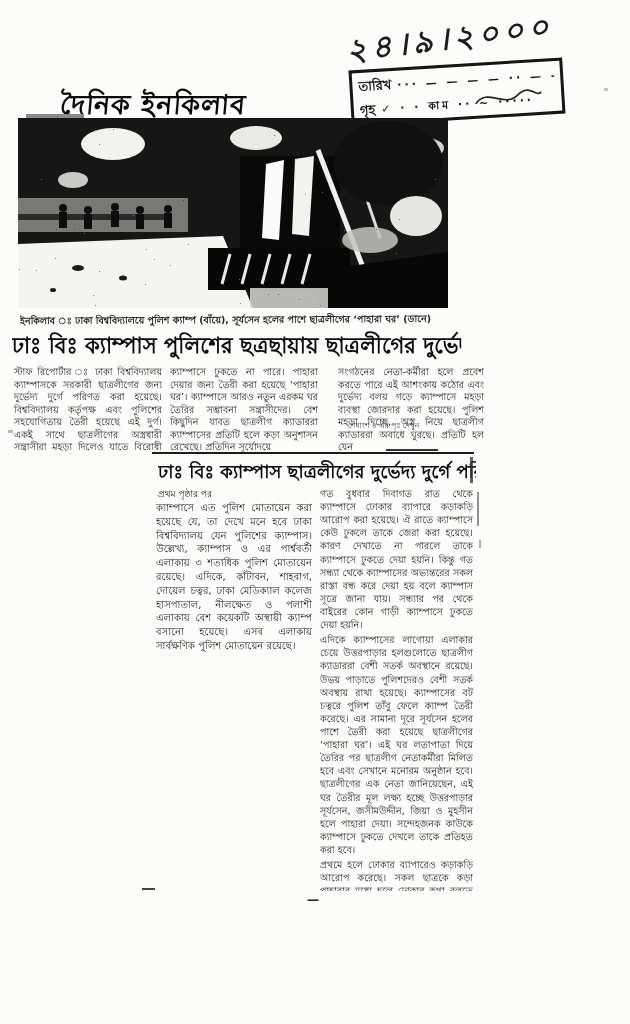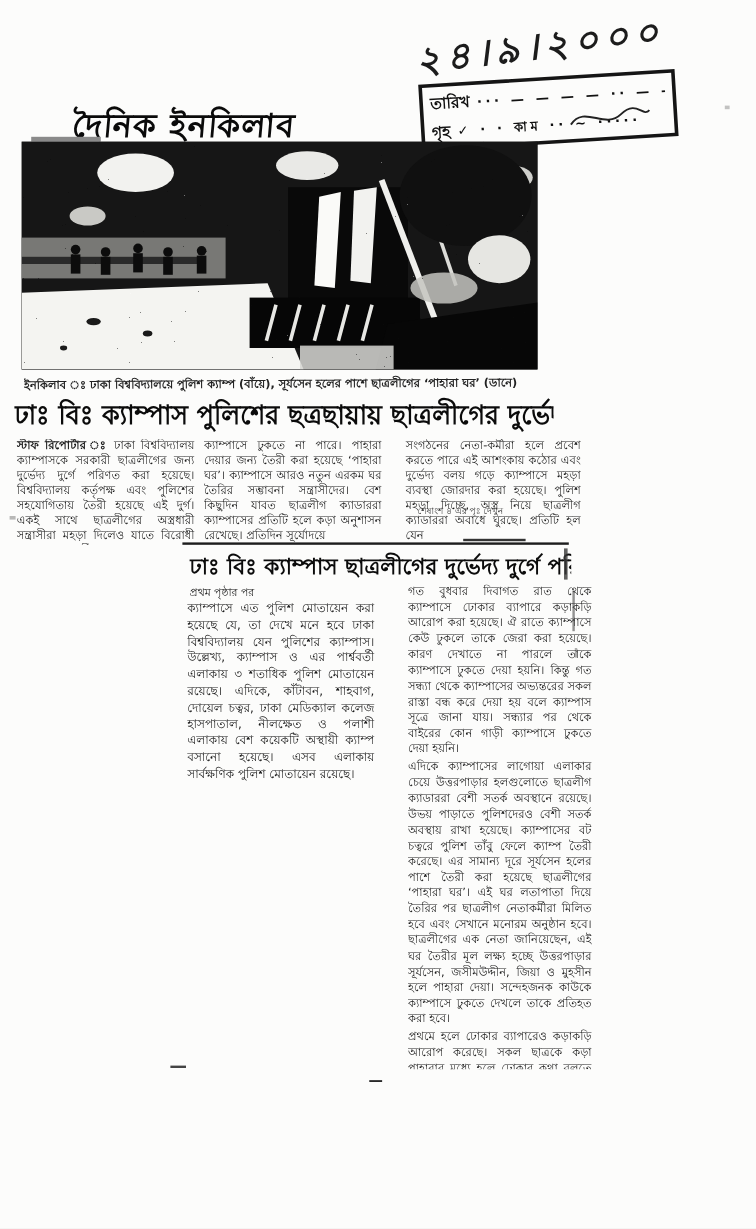--- a/index.html
+++ b/index.html
@@ -30,33 +30,33 @@
                  color:#222;transform:rotate(-0.3deg);white-space:nowrap;overflow:hidden;}
 
   
   .headline1{position:absolute;left:12px;top:328px;width:468px;font-size:22px;font-weight:800;
              white-space:nowrap;overflow:hidden;transform:scaleX(.96);transform-origin:left;color:#0b0b0b;}
   .a1col{position:absolute;top:366px;height:88px;overflow:hidden;font-size:9.5px;line-height:1.32;
          text-align:justify;color:#1b1b1b;}
   .a1c1{left:14px;width:148px;}
   .a1c2{left:170px;width:148px;}
   .a1c3{left:338px;width:146px;}
-  .byline{font-weight:700;}
+  .byline{font-weight:400;}
   .short-rule{position:absolute;left:386px;top:449px;width:52px;height:2px;background:#333;}
   .cont-note{position:absolute;left:348px;top:420px;width:126px;font-size:7.5px;color:#333;text-align:left;}
 
   
   .a2-rule-top{position:absolute;left:152px;top:452px;width:322px;height:2px;background:#1d1d1d;}
   .headline2{position:absolute;left:158px;top:458px;width:318px;font-size:18px;font-weight:800;
              white-space:nowrap;overflow:hidden;color:#0b0b0b;}
   .a2-continued{position:absolute;left:158px;top:487px;font-size:9px;font-weight:400;color:#111;}
   .a2-left{position:absolute;left:156px;top:501px;width:156px;height:162px;overflow:hidden;
            font-size:10px;line-height:1.38;text-align:justify;color:#1b1b1b;}
   .a2-right{position:absolute;left:320px;top:487px;width:153px;height:404px;overflow:hidden;
-            font-size:9.5px;line-height:1.38;text-align:justify;color:#1b1b1b;margin-left:20px;}
+            font-size:9.5px;line-height:1.38;text-align:justify;color:#1b1b1b;}
   .a2-right p{margin:0 0 2px 0;}
   .end-dash{position:absolute;left:307px;top:893px;font-size:12px;font-weight:800;color:#222;}
   .stray-dash{position:absolute;left:142px;top:888px;width:13px;height:2px;background:#444;}
 
   
   .mark{position:absolute;background:#3a3a3a;}
   .m1{left:477px;top:492px;width:2px;height:34px;opacity:.55;}
   .m2{left:470px;top:457px;width:3px;height:26px;opacity:.8;}
   .m3{left:479px;top:540px;width:2px;height:8px;opacity:.4;}
   .m4{left:8px;top:430px;width:5px;height:3px;opacity:.35;}

